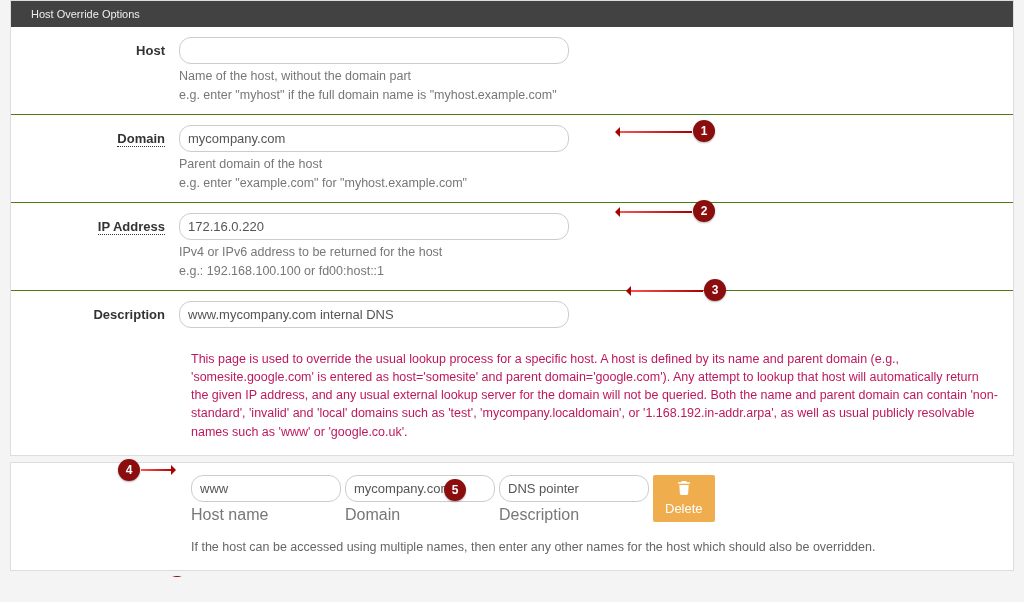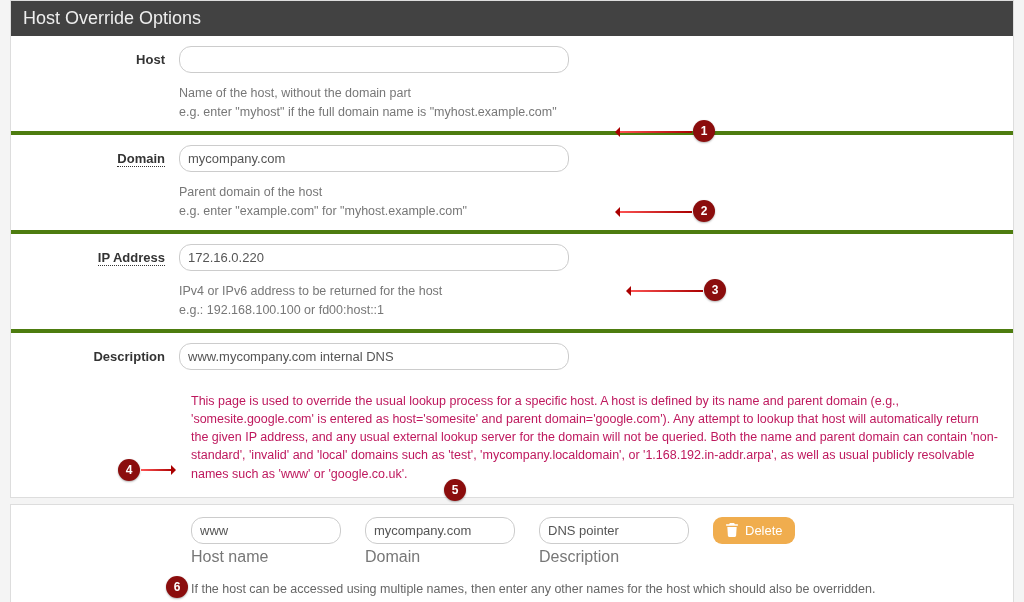--- a/index.html
+++ b/index.html
@@ -11,27 +11,27 @@
     padding: 0;
   }
   .panel {
     background: #fff;
     margin-bottom: 6px;
     border: 1px solid #ddd;
   }
   .panel-heading {
     background: #424242;
     color: #eee;
-    padding: 7px 12px;
-    font-size: 18px;
+    padding: 7px 20px;
+    font-size: 11px;
   }
   .form-group {
     display: flex;
     padding: 10px 0 10px 0;
-    border-bottom: 4px solid #4d7c0f;
+    border-bottom: 1px solid #4d7c0f;
   }
   .form-group.last { border-bottom: none; }
   .form-label {
     width: 168px;
     text-align: right;
     padding: 6px 14px 0 0;
     color: #333;
     font-weight: bold;
     font-size: 13px;
     flex-shrink: 0;
@@ -47,48 +47,49 @@
     padding: 5px 8px;
     border: 1px solid #ccc;
     border-radius: 12px;
     font-size: 13px;
     color: #555;
     background: #fff;
   }
   .help {
     color: #777;
     font-size: 12.5px;
-    margin-top: 12px;
+    margin-top: 4px;
     line-height: 1.4;
   }
   .help-example { margin-top: 1px; }
   .info-block {
     color: #be185d;
     font-size: 12.5px;
     line-height: 1.45;
     padding: 12px 14px 14px 180px;
   }
   .aliases-row {
     display: flex;
-    gap: 24px;
+    gap: 4px;
     padding: 12px 14px 6px 180px;
     align-items: flex-start;
   }
   .alias-col input[type="text"] { width: 150px; }
   .alias-col .sublabel { color: #777; font-size: 16px; margin-top: 4px; }
   .btn {
     display: inline-flex;
     align-items: center;
     gap: 6px;
     border: none;
-    border-radius: 9px;
+    border-radius: 2px;
     padding: 6px 12px;
     font-size: 13px;
     cursor: pointer;
     color: #fff;
+    flex-direction: column;
   }
   .btn-warn { background: #f0ad4e; }
   .alias-help {
     padding: 10px 14px 16px 180px;
     color: #666;
     font-size: 12.5px;
   }
   svg.icon { width: 14px; height: 14px; fill: currentColor; }
   
   .anno {

